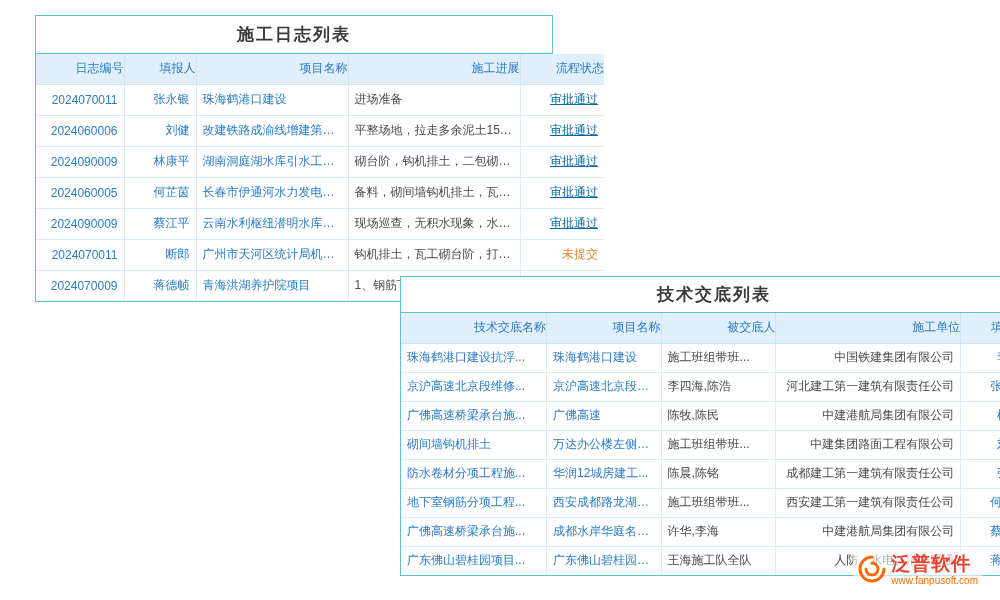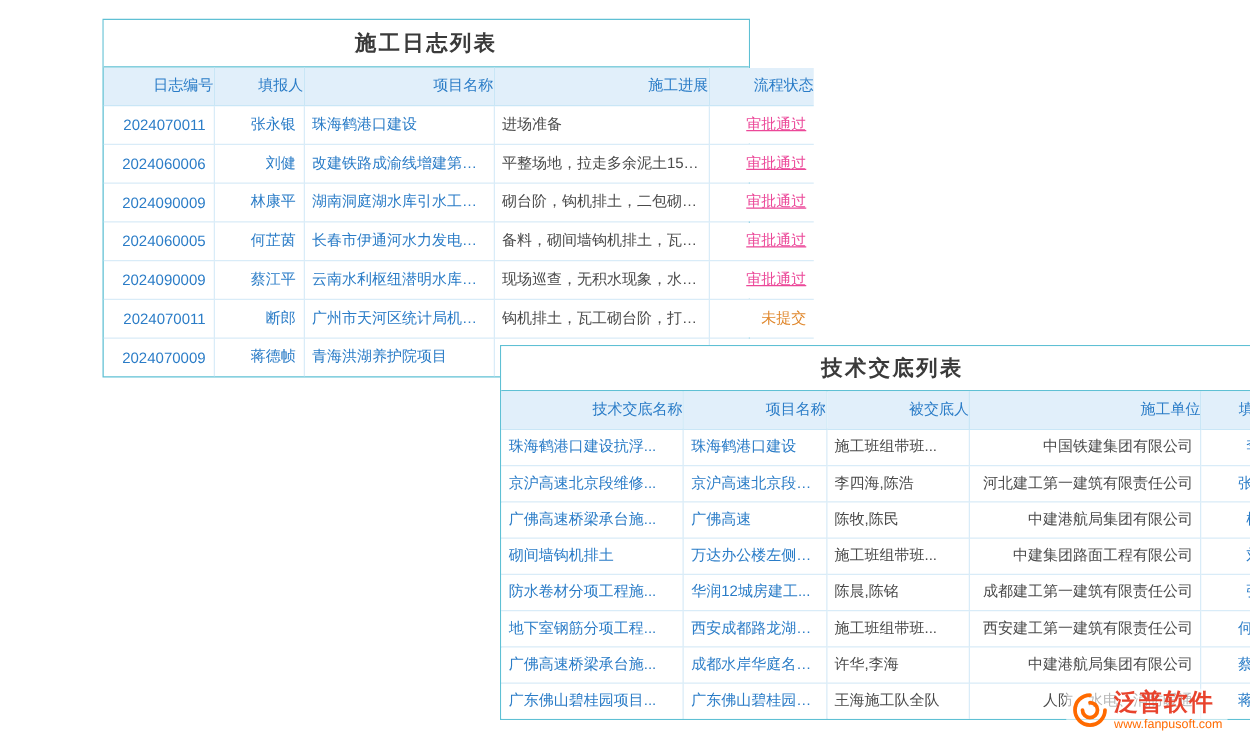--- a/index.html
+++ b/index.html
@@ -8,21 +8,21 @@
     position:relative;
     background:#ffffff;
     font-family:"Liberation Sans", sans-serif;
     overflow:hidden;
   }
   .panel {
     position:absolute;
     background:#ffffff;
     border:1px solid #5fc0d4;
   }
-  #log-panel  { left:35px;  top:15px;  width:518px; z-index:10;margin-left:47px; }
+  #log-panel  { left:35px;  top:15px;  width:518px; z-index:10; }
   #tech-panel { left:400px; top:276px; width:628px; z-index:20; }
   .panel-title {
     height:38px; line-height:38px;
     text-align:center;
     font-size:17px; font-weight:600; letter-spacing:2px;
     color:#3a3a3a;
     background:#ffffff;
     border-bottom:1px solid #5fc0d4;
   }
   #tech-panel .panel-title { height:36px; line-height:36px; }
@@ -46,21 +46,21 @@
     white-space:nowrap; overflow:hidden; text-overflow:ellipsis;
     background:#ffffff;
   }
   #tech-panel td { height:29px; }
   th:first-child, td:first-child { border-left:none; }
   th:last-child,  td:last-child  { border-right:none;padding-left:29px; }
   tr:last-child td { border-bottom:none; }
   .c-center { text-align:right; }
   .c-left   { text-align:left; }
   .lnk { color:#2a7cc7; cursor:pointer; }
-  .st-approved { color:#ec4899; text-decoration:underline; cursor:pointer; }
+  .st-approved { color:#0369a1; text-decoration:underline; cursor:pointer; }
   .st-voided   { color:#c79f3f; }
   .st-pending  { color:#e0882e; }
   .st-none     { color:transparent; }
   #watermark {
     position:absolute; right:18px; bottom:10px; z-index:30;
     display:flex; align-items:flex-start; gap:4px;
     background:rgba(255,255,255,0.6);
     padding:2px 4px;
   }
   #watermark .brand-text { display:flex; flex-direction:column; line-height:1.1; }

